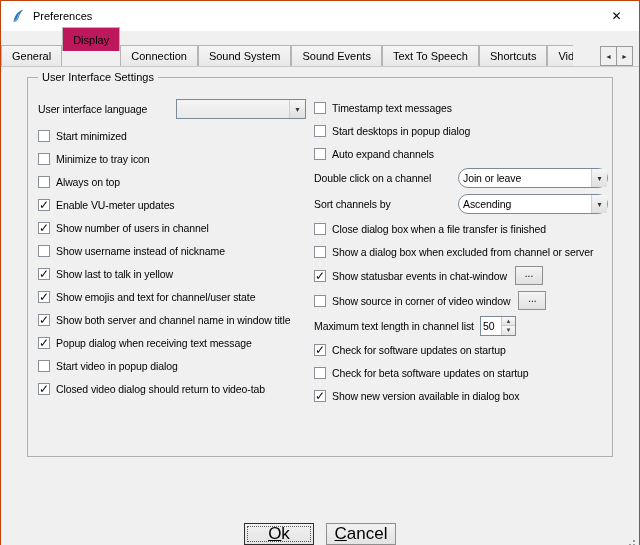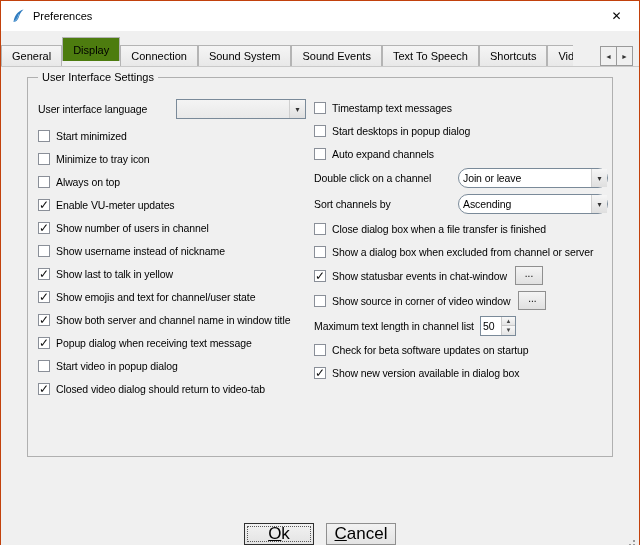--- a/index.html
+++ b/index.html
@@ -13,21 +13,21 @@
   .appicon { width:16px; height:16px; display:inline-flex; }
   .title { margin-left:7px; font-size:11px; }
   .closebtn { margin-left:auto; width:45px; height:30px; border:none; background:transparent; font-size:12px; color:#000; font-family:inherit; cursor:default; }
 
   
   .tabbar { height:36px; position:relative; background:#f0f0f0; display:flex; align-items:flex-end; }
   .tabbar::after { content:""; position:absolute; left:0; right:0; bottom:0; height:1px; background:#c9c9c9; }
   .tabs { display:flex; align-items:flex-end; width:572px; overflow:hidden; position:relative; z-index:1; }
   .tab { height:21px; margin-bottom:1px; padding:0 10px; display:flex; align-items:center; white-space:nowrap;
          background:linear-gradient(#f5f5f5,#e8e8e8); border:1px solid #b4b4b4; border-bottom:none; font-size:11px; }
-  .tab.active { height:24px; margin-bottom:6px; background:#4d7c0f; position:relative; z-index:3; }
+  .tab.active { height:24px; margin-bottom:16px; background:#be185d; position:relative; z-index:3; }
   .tabscroll { position:absolute; right:6px; bottom:1px; display:flex; z-index:2; }
   .tsb { width:17px; height:20px; border:1px solid #9a9a9a; background:#f0f0f0; font-size:7px; color:#333; padding:0; font-family:inherit; }
   .tsb + .tsb { margin-left:-1px; }
 
   
   .page { position:relative; height:477px; background:#f0f0f0; }
 
   .groupbox { margin:10px 26px 0 26px; height:380px; border:1px solid #b0b0b0; position:relative; }
   .legend { position:absolute; top:-7px; left:10px; background:#f0f0f0; padding:0 4px; font-size:11px; }
 
@@ -228,20 +228,24 @@
             <span class="spin">
               <input class="spinval" value="50" style="">
               <span class="spinbtns">
                 <button class="sb"><span>▲</span></button>
                 <button class="sb"><span>▼</span></button>
               </span>
             </span>
           </div>
 
           <label class="r chk">
+            <span class="cb checked"></span>
+            <span class="lbl">Check for software updates on startup</span>
+          </label>
+          <label class="r chk">
             <span class="cb"></span>
             <span class="lbl">Check for beta software updates on startup</span>
           </label>
           <label class="r chk">
             <span class="cb checked"></span>
             <span class="lbl">Show new version available in dialog box</span>
           </label>
         </div>
 
       </div>

